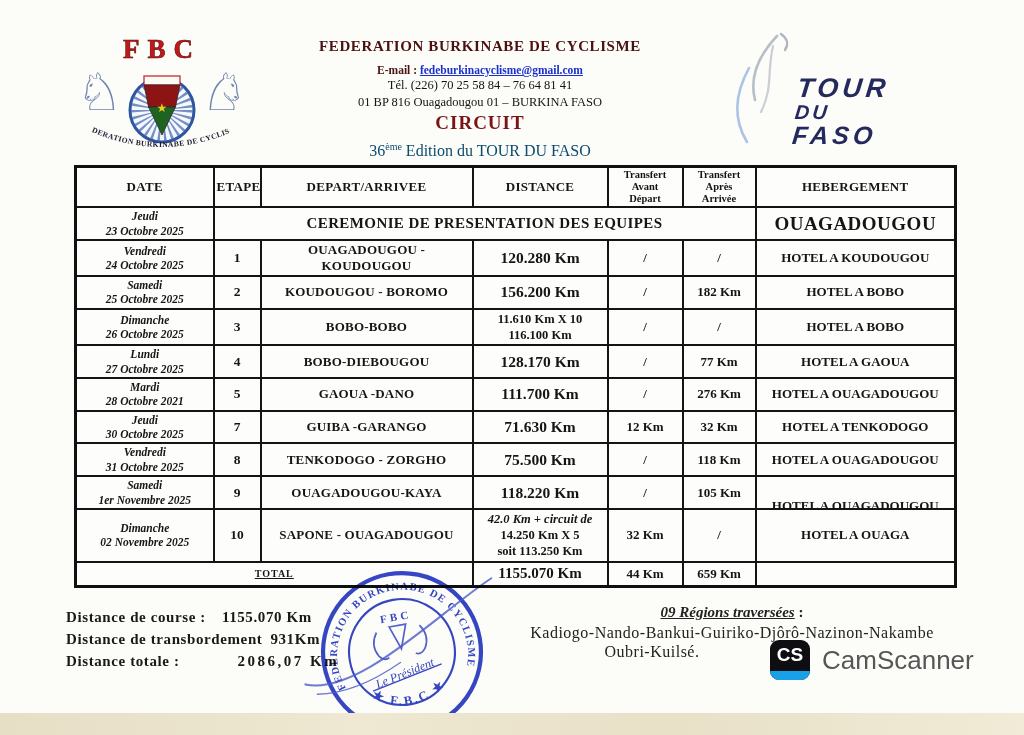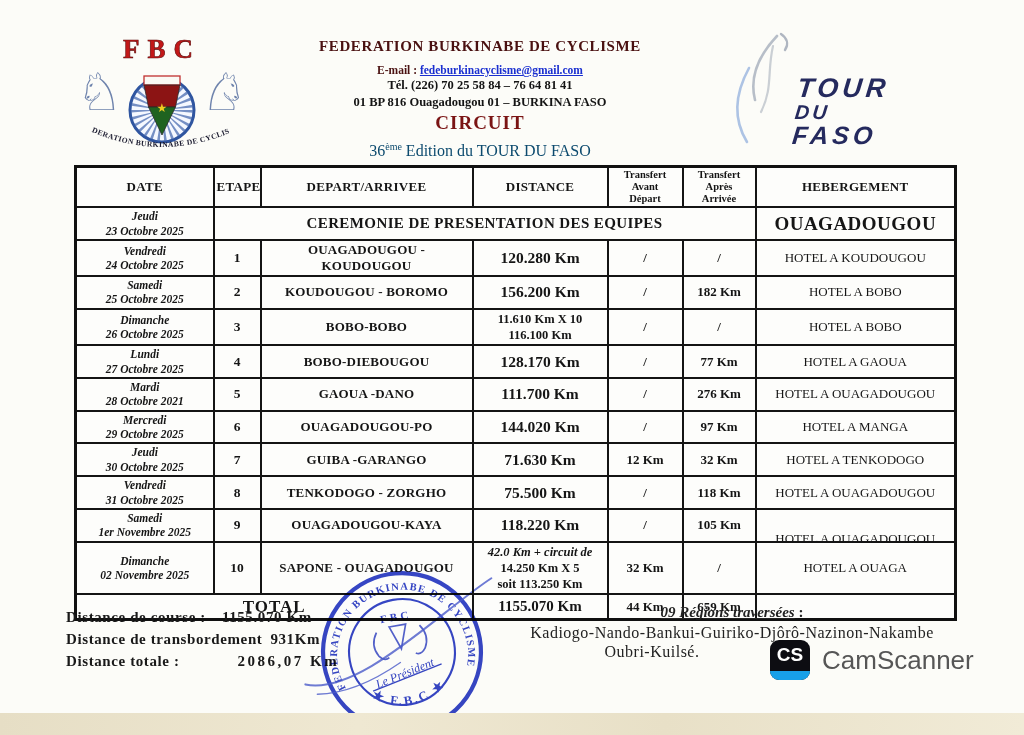--- a/index.html
+++ b/index.html
@@ -16,21 +16,21 @@
   .fbc-logo svg { position:absolute; left:0; top:0; }
   .horse { position:absolute; font-family:"DejaVu Sans",sans-serif; font-size:52px; color:#6f84ad; top:34px; line-height:1; }
   .horse.left  { left:-4px; }
   .horse.right { right:-4px; transform:scaleX(-1); }
 
   
   .org-block { left:276px; top:38px; width:408px; text-align:center; }
   .org-name { font-size:15px; font-weight:bold; color:#4a1111; letter-spacing:.6px; }
   .email-line { font-size:11.5px; font-weight:bold; margin-top:9px; color:#4a1111; }
   .email-link { color:#1a2fd0; text-decoration:underline; }
-  .phone-line, .address-line { font-size:12.5px; font-weight:bold; color:#141414; margin-top:2px; }
+  .phone-line, .address-line { font-size:12.5px; font-weight:normal; color:#141414; margin-top:2px; }
   .circuit-title { font-size:19px; font-weight:bold; color:#7a1414; letter-spacing:1px; margin-top:2px; }
   .edition-title { font-size:16px; color:#0c4a6e; margin-top:7px; }
   .edition-title sup { font-size:10px; }
   .date-range { font-size:12.5px; font-weight:bold; color:#000000; margin-top:2px; letter-spacing:.3px; }
 
   
   .tour-logo { left:715px; top:28px; width:215px; height:128px; }
   .tour-text { position:absolute; left:80px; top:48px; transform:skewX(-6deg); font-family:"Liberation Sans",sans-serif; font-style:italic; font-weight:800; color:#252a5e; }
   .tour-l1 { font-size:27px; letter-spacing:4px; line-height:.95; }
   .tour-l2 { font-size:20px; letter-spacing:3px; line-height:1.05; }
@@ -41,33 +41,33 @@
   table.schedule th, table.schedule td { border:2px solid #141414; text-align:center; vertical-align:middle; overflow:hidden; padding:1px 2px; }
   table.schedule { border:3px solid #101010; }
   th { font-size:13px; font-weight:bold; letter-spacing:.3px; height:38px; }
   th.th-small { font-size:10.5px; line-height:1.15; letter-spacing:0; }
   .cell-date { font-size:11.5px; font-weight:bold; font-style:italic; line-height:1.25; }
   .cell-etape { font-size:13.5px; font-weight:bold; }
   .cell-route { font-size:13px; font-weight:bold; letter-spacing:.2px; }
   .cell-dist  { font-size:15.5px; font-weight:bold; }
   .cell-dist.multi div { font-size:12.5px; line-height:1.3; }
   .cell-tr    { font-size:13px; font-weight:bold; }
-  .cell-hotel { font-size:13px; font-weight:normal; }
+  .cell-hotel { font-size:13px; font-weight:bold; }
   tr.row-0 td { height:32px; }
   .cell-ceremony { font-size:15px; font-weight:bold; letter-spacing:.4px; }
   .cell-hotel-big { font-size:19px; font-weight:bold; letter-spacing:.5px; }
   tr.row-1 td { height:33px; } tr.row-2 td { height:31px; } tr.row-3 td { height:33px; }
   tr.row-4 td { height:29px; } tr.row-5 td { height:27px; } tr.row-6 td { height:29px; }
   tr.row-7 td { height:31px; } tr.row-8 td { height:31px; } tr.row-9 td { height:24px; }
   tr.row-10 td { height:48px; }
   tr.row-10 .cell-dist .dl1 { font-style:italic; }
   tr.row-9 .cell-hotel { vertical-align:bottom; }
   tr.row-9 .hotel-text { position:relative; top:7px; }
   tr.row-total td { height:25px; }
-  .cell-total-label { font-size:17px; font-weight:bold; letter-spacing:1px; }
+  .cell-total-label { font-size:10px; font-weight:bold; letter-spacing:1px;text-decoration:underline; }
   .cell-total-dist { font-size:15px; font-weight:bold; }
 
   
   .distances { left:66px; top:607px; font-size:15px; font-weight:bold; letter-spacing:.6px; line-height:1.45; color:#191919; }
   .dist-gap-1 { margin-left:16px; } .dist-gap-2 { margin-left:8px; }
   .dist-gap-3 { margin-left:58px; letter-spacing:2.5px; }
   .regions { left:462px; top:603px; width:540px; text-align:center; color:#222; }
   .regions-title { font-size:15px; font-weight:bold; font-style:italic; text-decoration:underline; display:inline-block; }
   .regions-colon { font-size:15px; font-weight:bold; }
   .regions-l1 { font-size:16px; letter-spacing:.5px; margin-top:3px; }
@@ -241,34 +241,20 @@
       </td>
       <td class="cell-etape">5</td>
       <td class="cell-route">GAOUA -DANO</td>
       <td class="cell-dist">
         <div class="dl1">111.700 Km</div>
       </td>
       <td class="cell-tr">/</td>
       <td class="cell-tr">276 Km</td>
       <td class="cell-hotel"><span class="hotel-text">HOTEL A OUAGADOUGOU</span></td>
     </tr>
-        <tr class="row-6">
-      <td class="cell-date">
-        <div class="day">Mercredi</div>
-            <div class="date">29 Octobre 2025</div>
-      </td>
-      <td class="cell-etape">6</td>
-      <td class="cell-route">OUAGADOUGOU-PO</td>
-      <td class="cell-dist">
-        <div class="dl1">144.020 Km</div>
-      </td>
-      <td class="cell-tr">/</td>
-      <td class="cell-tr">97 Km</td>
-      <td class="cell-hotel"><span class="hotel-text">HOTEL A MANGA</span></td>
-    </tr>
         <tr class="row-7">
       <td class="cell-date">
         <div class="day">Jeudi</div>
             <div class="date">30 Octobre 2025</div>
       </td>
       <td class="cell-etape">7</td>
       <td class="cell-route">GUIBA -GARANGO</td>
       <td class="cell-dist">
         <div class="dl1">71.630 Km</div>
       </td>

